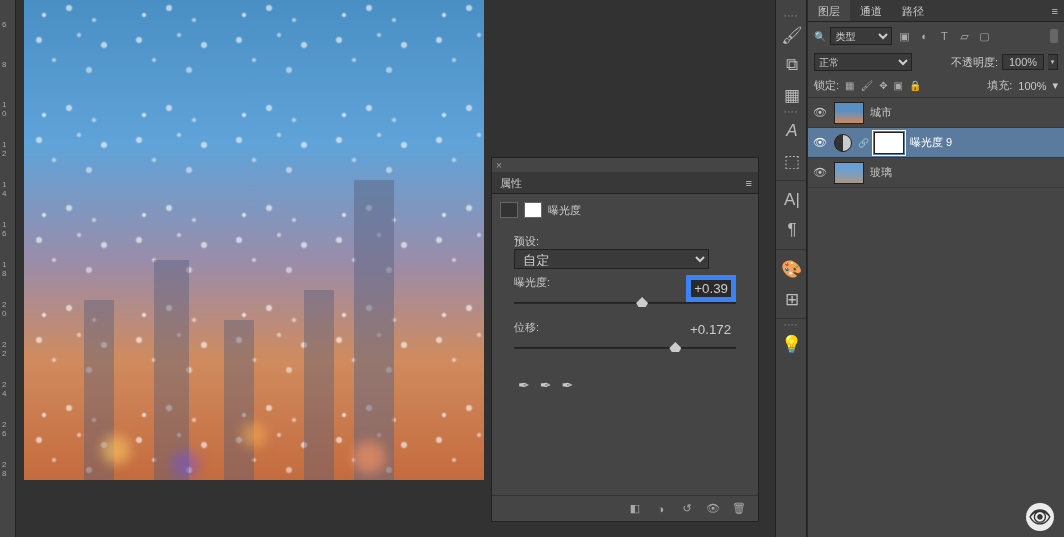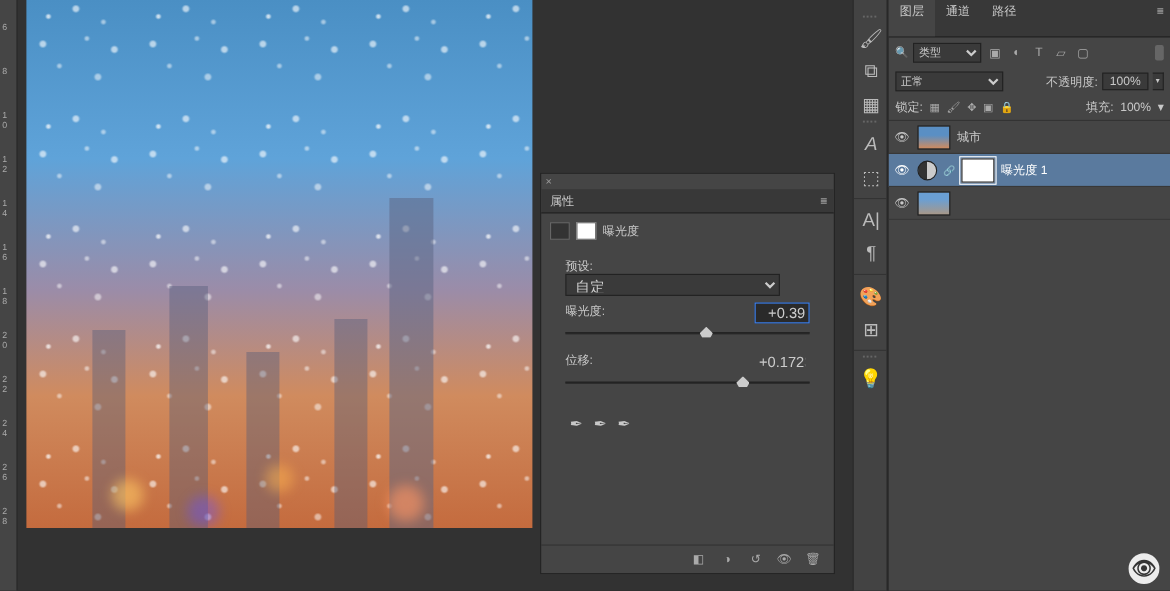--- a/index.html
+++ b/index.html
@@ -38,33 +38,33 @@
 .prop-type .ico { width: 18px; height: 16px; border: 1px solid #666; background: #333; }
 .prop-type .ico2 { background: #fff; }
 .prop-body { padding: 8px 22px; }
 .prop-row { margin-bottom: 6px; }
 .prop-row .lbl { display: inline-block; width: 38px; }
 .prop-select { width: 195px; background: #3a3a3a; border: 1px solid #222; color: #ccc; padding: 2px 4px; height: 20px; }
 .prop-slider { position: relative; height: 20px; margin-top: 4px; }
 .prop-slider .track { position: absolute; left: 0; right: 0; top: 8px; height: 2px; background: #2a2a2a; border-top: 1px solid #222; }
 .prop-slider .thumb { position: absolute; top: 3px; width: 12px; height: 10px; background: #ccc; clip-path: polygon(50% 0, 100% 60%, 80% 100%, 20% 100%, 0 60%); }
 .prop-val { float: right; width: 50px; text-align: right; background: transparent; border: 1px solid transparent; color: #ccc; padding: 1px 3px; }
-.prop-val.active { border: 1px solid #3b82f6; background: #2a2a2a; }
+.prop-val.active { border: 5px solid #3b82f6; background: #2a2a2a; }
 .eyedrops { display: flex; gap: 10px; padding: 12px 4px; }
 .eyedrops span { font-size: 14px; }
 .prop-footer { position: absolute; bottom: 0; left: 0; right: 0; height: 26px; border-top: 1px solid #333; display: flex; justify-content: flex-end; align-items: center; gap: 4px; padding-right: 8px; }
 .prop-footer .fico { width: 22px; height: 18px; display: flex; align-items: center; justify-content: center; color: #aaa; cursor: pointer; }
 
 .mid-tools { position: absolute; left: 775px; top: 0; width: 32px; height: 537px; background: #434343; border-left: 1px solid #222; border-right: 1px solid #222; padding-top: 14px; }
 .mid-tools .tico { width: 32px; height: 30px; display: flex; align-items: center; justify-content: center; color: #bbb; font-size: 17px; cursor: pointer; }
 .mid-tools .sep { height: 1px; background: #333; margin: 4px 0; }
 .mid-tools .dots { height: 6px; text-align: center; font-size: 7px; line-height: 4px; color: #666; letter-spacing: 1px;}
 
 .layers { position: absolute; left: 808px; top: 0; right: 0; height: 537px; background: #454545; }
-.lay-tabs { display: flex; height: 34px; background: #383838; border-bottom: 1px solid #222; }
+.lay-tabs { display: flex; height: 22px; background: #383838; border-bottom: 1px solid #222; }
 .lay-tabs .tab { padding: 0 10px; line-height: 22px; cursor: pointer; }
 .lay-tabs .tab.active { background: #454545; }
 .lay-tabs .menu { margin-left: auto; padding-right: 6px; line-height: 22px; }
 .lay-filter { display: flex; align-items: center; gap: 4px; padding: 4px 6px; height: 28px; }
 .lay-filter select { background: #3a3a3a; border: 1px solid #222; color: #ccc; height: 18px; width: 62px; font-size: 10px; }
 .lay-filter .fi { width: 16px; text-align: center; color: #aaa; cursor: pointer; font-size: 11px; }
 .lay-filter .fi.sw { width: 8px; height: 14px; background: #666; border-radius: 2px; margin-left: auto; }
 .lay-blend { display: flex; align-items: center; gap: 4px; padding: 2px 6px; height: 24px; }
 .lay-blend select { background: #3a3a3a; border: 1px solid #222; color: #ccc; height: 18px; width: 98px; font-size: 10px; }
 .lay-blend .olbl { margin-left: auto; }
@@ -223,24 +223,25 @@
     <div class="layer">
       <span class="eye">👁</span>
       <div class="thumb city"></div>
       <span class="nm">城市</span>
     </div>
     <div class="layer sel">
       <span class="eye">👁</span>
       <div class="adj"></div>
       <span class="link">🔗</span>
       <div class="thumb mask"></div>
-      <span class="nm">曝光度 1</span>
+      <span class="nm">曝光度 9</span>
     </div>
     <div class="layer">
       <span class="eye">👁</span>
       <div class="thumb glass"></div>
+      <span class="nm">玻璃</span>
     </div>
   </div>
 </div>
 
 <div class="watermark">
   <div class="wb">👁</div>
 </div>
 
 </body></html>

